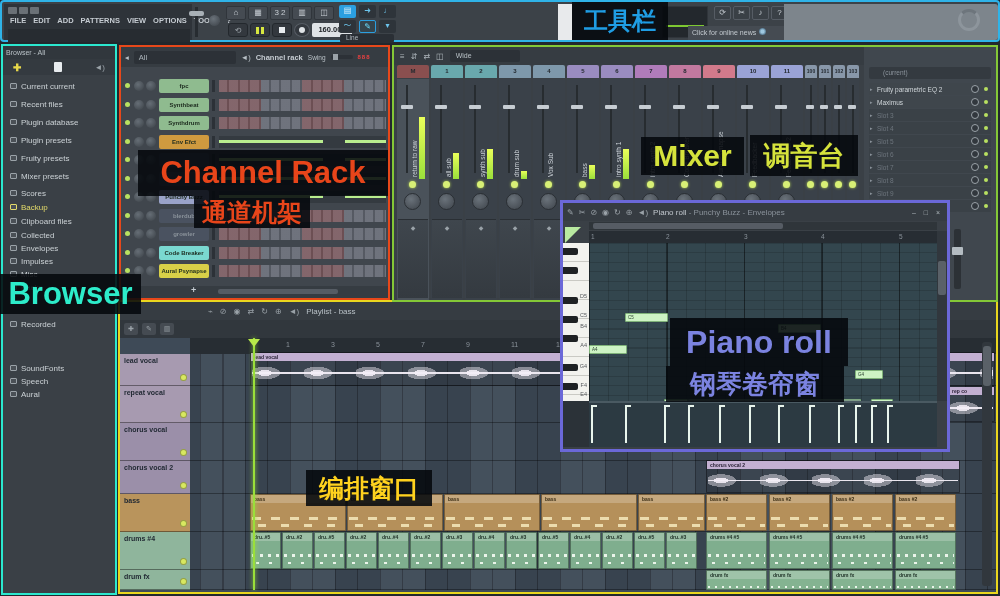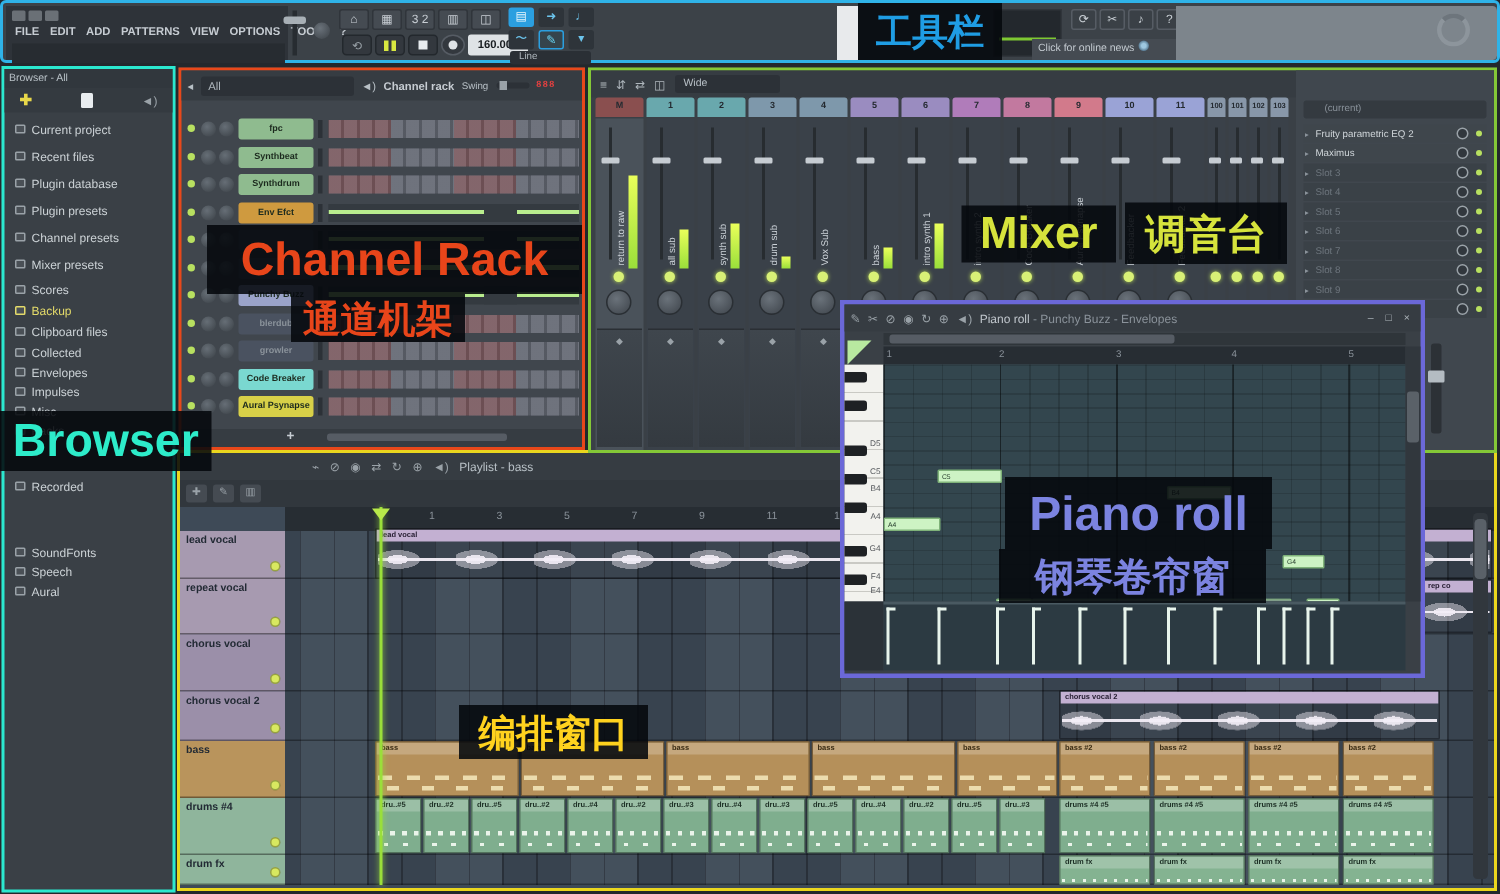--- a/index.html
+++ b/index.html
@@ -345,37 +345,37 @@
     <div id="br-title" class="abs">Browser - All</div>
     <div id="br-btnrow" class="abs">
       <span class="plus">✚</span>
       <span class="file"></span>
       <span class="spk">◄)</span>
     </div>
     <div>
 
     <div class="br-item abs" style="--t: 34px;">
           <span class="fico"></span>
-          <span>Current project</span>
+          <span>Current current</span>
         </div>
         <div class="br-item abs" style="--t: 52px;">
           <span class="fico"></span>
           <span>Recent files</span>
         </div>
         <div class="br-item abs" style="--t: 70px;">
           <span class="fico"></span>
           <span>Plugin database</span>
         </div>
         <div class="br-item abs" style="--t: 88px;">
           <span class="fico"></span>
           <span>Plugin presets</span>
         </div>
         <div class="br-item abs" style="--t: 106px;">
           <span class="fico"></span>
-          <span>Channel presets</span>
+          <span>Fruity presets</span>
         </div>
         <div class="br-item abs" style="--t: 124px;">
           <span class="fico"></span>
           <span>Mixer presets</span>
         </div>
         <div class="br-item abs" style="--t: 141px;">
           <span class="fico"></span>
           <span>Scores</span>
         </div>
         <div class="br-item abs yellow" style="--t: 155px;">

